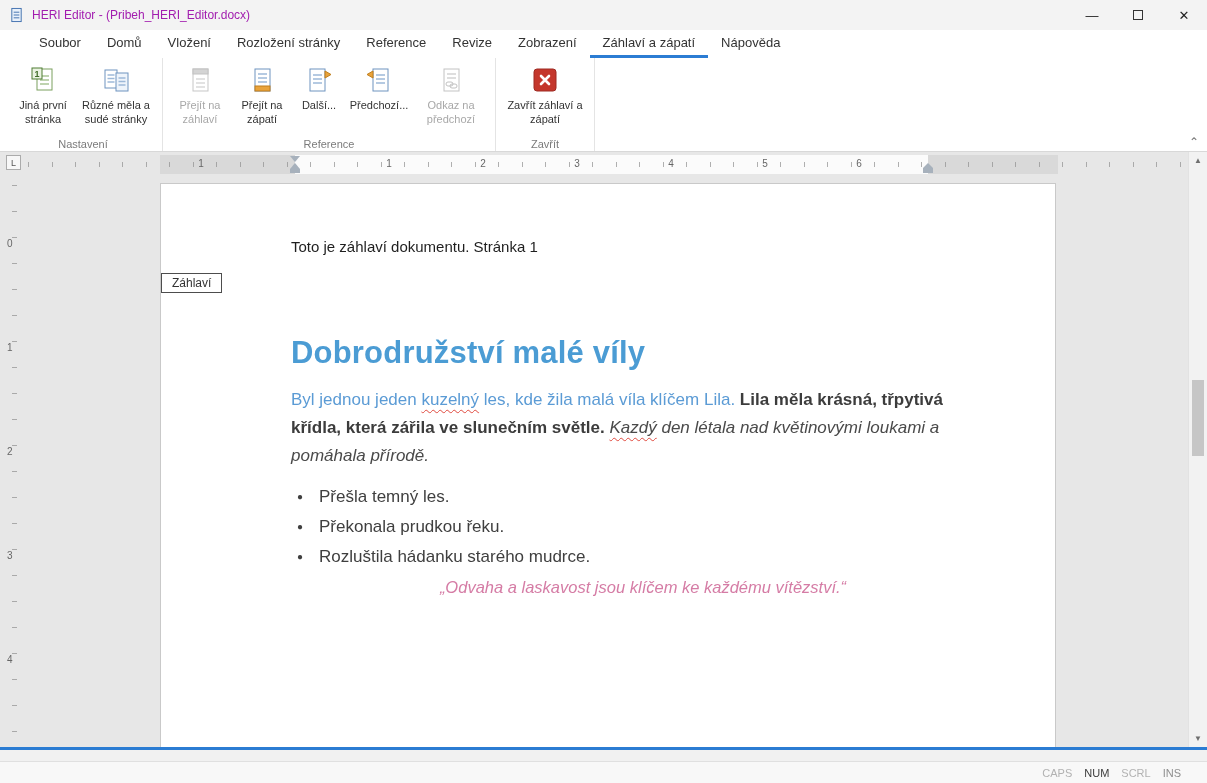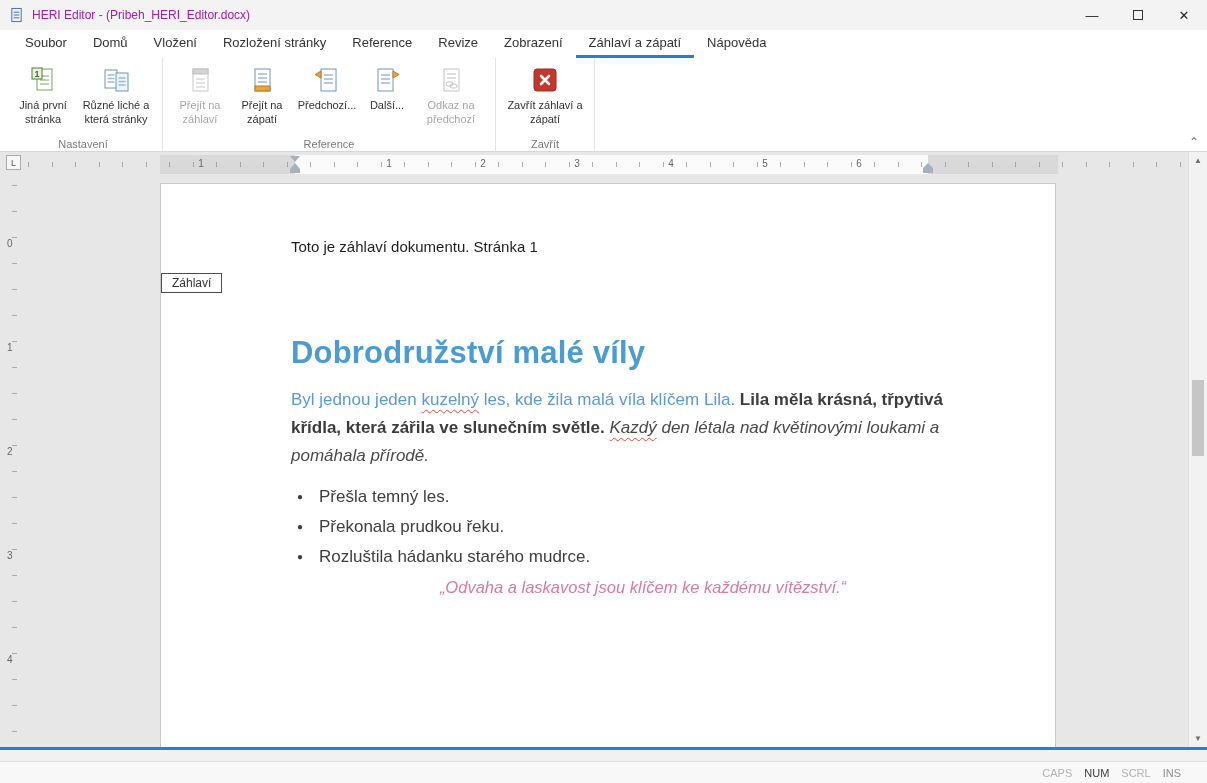--- a/index.html
+++ b/index.html
@@ -8,21 +8,21 @@
 
   
   .titlebar { position:absolute; top:0; left:0; right:0; height:30px; background:#f3f3f3; display:flex; align-items:center; }
   .appicon { margin-left:9px; display:flex; align-items:center; }
   .title { margin-left:8px; font-size:12px; color:#a21caf; }
   .winbtns { margin-left:auto; display:flex; height:100%; }
   .winbtn { width:46px; height:100%; display:flex; align-items:center; justify-content:center; font-size:13px; color:#222; }
   .maxbox { display:inline-block; width:10px; height:10px; border:1px solid #333; }
 
   
-  .tabbar { position:absolute; top:30px; left:0; right:0; height:28px; background:#fff; display:flex; padding-left:12px; }
+  .tabbar { position:absolute; top:30px; left:0; right:0; height:28px; background:#fff; display:flex; padding-left:26px; }
   .tab { padding:0 13px; font-size:13px; color:#333; line-height:26px; border-bottom:3px solid transparent; cursor:default; }
   .tab.active { border-bottom:3px solid #2b7cd3; }
 
   
   .ribbon { position:absolute; top:58px; left:0; right:0; height:94px; background:#fff; border-bottom:1px solid #d8d8d8; display:flex; padding-left:4px; }
   .rgroup { position:relative; display:flex; align-items:flex-start; padding:2px 6px 16px 6px; border-right:1px solid #e4e4e4; }
   .glabel { position:absolute; bottom:1px; left:0; right:0; text-align:center; font-size:11px; color:#7b7b7b; }
   .rbtn { display:flex; flex-direction:column; align-items:center; padding-top:5px; font-size:11px; color:#333; text-align:center; min-height:78px; }
   .rbtn .rlbl { line-height:1.25; margin-top:2px; }
   .rbtn.disabled { color:#a8a8a8; }
@@ -156,21 +156,21 @@
             <rect x="4" y="5" width="12" height="18" fill="#fff" stroke="#6f94bf"></rect>
             <line x1="6.5" y1="10" x2="13.5" y2="10" stroke="#9db9d8" stroke-width="1.5"></line>
             <line x1="6.5" y1="13.5" x2="13.5" y2="13.5" stroke="#9db9d8" stroke-width="1.5"></line>
             <line x1="6.5" y1="17" x2="13.5" y2="17" stroke="#9db9d8" stroke-width="1.5"></line>
             <rect x="15" y="8" width="12" height="18" fill="#eef4fb" stroke="#6f94bf"></rect>
             <line x1="17.5" y1="13" x2="24.5" y2="13" stroke="#9db9d8" stroke-width="1.5"></line>
             <line x1="17.5" y1="16.5" x2="24.5" y2="16.5" stroke="#9db9d8" stroke-width="1.5"></line>
             <line x1="17.5" y1="20" x2="24.5" y2="20" stroke="#9db9d8" stroke-width="1.5"></line>
           </svg>
         </span>
-        <span class="rlbl">Různé liché a která stránky</span>
+        <span class="rlbl">Různé měla a sudé stránky</span>
       </div>
       <div class="glabel">Nastavení</div>
     </div>
 
     <div class="rgroup">
       <div class="rbtn w62 disabled">
         <span>
           <svg width="30" height="30" viewBox="0 0 30 30">
             <rect x="8" y="4" width="15" height="22" fill="#fff" stroke="#6f94bf"></rect>
             <rect x="8" y="4" width="15" height="5" fill="#e9a33b" stroke="#c07f1f"></rect>
@@ -186,43 +186,43 @@
           <svg width="30" height="30" viewBox="0 0 30 30">
             <rect x="8" y="4" width="15" height="22" fill="#fff" stroke="#6f94bf"></rect>
             <rect x="8" y="21" width="15" height="5" fill="#e9a33b" stroke="#c07f1f"></rect>
             <line x1="11" y1="9" x2="20" y2="9" stroke="#9db9d8" stroke-width="1.5"></line>
             <line x1="11" y1="13" x2="20" y2="13" stroke="#9db9d8" stroke-width="1.5"></line>
             <line x1="11" y1="17" x2="20" y2="17" stroke="#9db9d8" stroke-width="1.5"></line>
           </svg>
         </span>
         <span class="rlbl">Přejít na zápatí</span>
       </div>
+      <div class="rbtn w52">
+        <span>
+          <svg width="30" height="30" viewBox="0 0 30 30">
+            <rect x="6" y="4" width="15" height="22" fill="#fff" stroke="#6f94bf"></rect>
+            <line x1="9" y1="10" x2="18" y2="10" stroke="#9db9d8" stroke-width="1.5"></line>
+            <line x1="9" y1="14" x2="18" y2="14" stroke="#9db9d8" stroke-width="1.5"></line>
+            <line x1="9" y1="18" x2="18" y2="18" stroke="#9db9d8" stroke-width="1.5"></line>
+            <path d="M21 6 l6 3.5 -6 3.5 z" fill="#e9a33b" stroke="#c07f1f"></path>
+          </svg>
+        </span>
+        <span class="rlbl">Další...</span>
+      </div>
       <div class="rbtn w68">
         <span>
           <svg width="30" height="30" viewBox="0 0 30 30">
             <rect x="9" y="4" width="15" height="22" fill="#fff" stroke="#6f94bf"></rect>
             <line x1="12" y1="10" x2="21" y2="10" stroke="#9db9d8" stroke-width="1.5"></line>
             <line x1="12" y1="14" x2="21" y2="14" stroke="#9db9d8" stroke-width="1.5"></line>
             <line x1="12" y1="18" x2="21" y2="18" stroke="#9db9d8" stroke-width="1.5"></line>
             <path d="M9 6 l-6 3.5 6 3.5 z" fill="#e9a33b" stroke="#c07f1f"></path>
           </svg>
         </span>
         <span class="rlbl">Předchozí...</span>
-      </div>
-      <div class="rbtn w52">
-        <span>
-          <svg width="30" height="30" viewBox="0 0 30 30">
-            <rect x="6" y="4" width="15" height="22" fill="#fff" stroke="#6f94bf"></rect>
-            <line x1="9" y1="10" x2="18" y2="10" stroke="#9db9d8" stroke-width="1.5"></line>
-            <line x1="9" y1="14" x2="18" y2="14" stroke="#9db9d8" stroke-width="1.5"></line>
-            <line x1="9" y1="18" x2="18" y2="18" stroke="#9db9d8" stroke-width="1.5"></line>
-            <path d="M21 6 l6 3.5 -6 3.5 z" fill="#e9a33b" stroke="#c07f1f"></path>
-          </svg>
-        </span>
-        <span class="rlbl">Další...</span>
       </div>
       <div class="rbtn w76 disabled">
         <span>
           <svg width="30" height="30" viewBox="0 0 30 30">
             <rect x="8" y="4" width="15" height="22" fill="#fff" stroke="#888"></rect>
             <line x1="11" y1="9" x2="20" y2="9" stroke="#aaa" stroke-width="1.5"></line>
             <line x1="11" y1="13" x2="20" y2="13" stroke="#aaa" stroke-width="1.5"></line>
             <rect x="10" y="17" width="7" height="4" rx="2" fill="none" stroke="#888"></rect>
             <rect x="14" y="19" width="7" height="4" rx="2" fill="none" stroke="#888"></rect>
           </svg>

